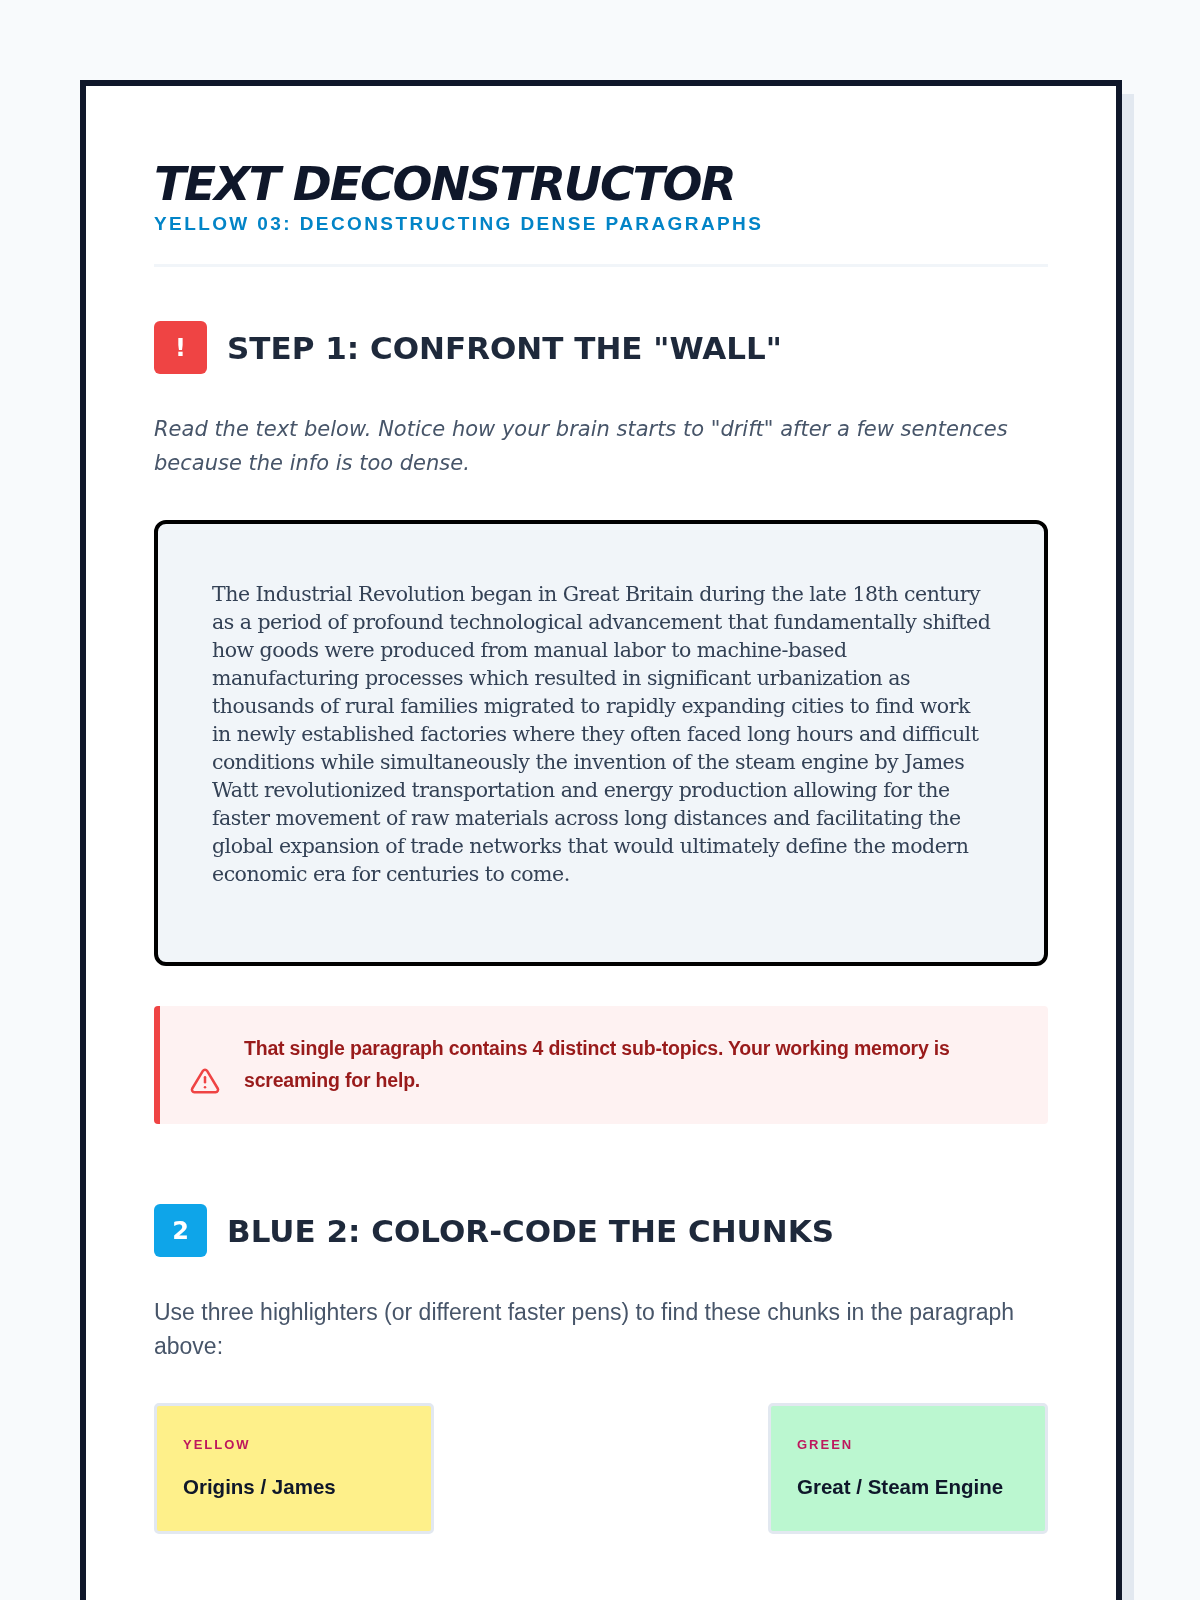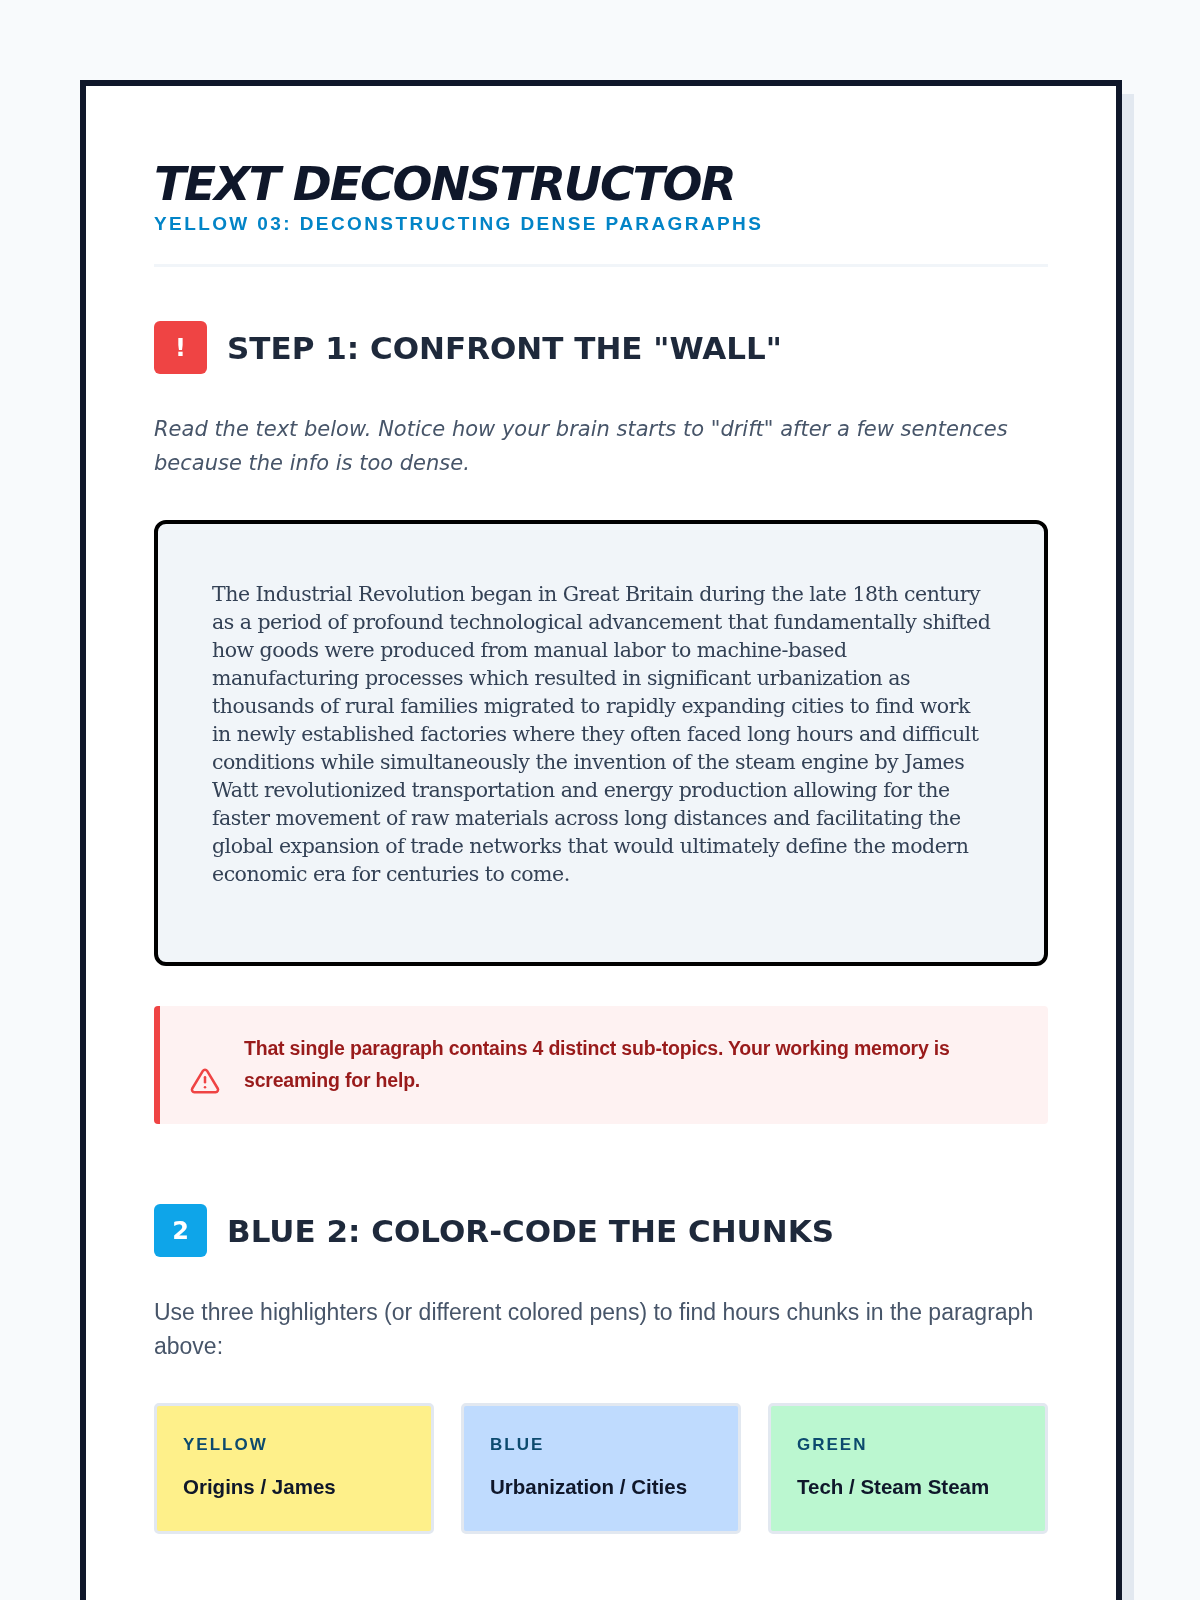--- a/index.html
+++ b/index.html
@@ -161,23 +161,23 @@
     .chip {
       width: 280px;
       height: 131px;
       border-radius: 5px;
       border: 3px solid #e2e8f0;
       padding: 28px 26px;
     }
     .chip-color {
       font-family: "Liberation Sans", sans-serif;
       font-weight: bold;
-      font-size: 17px;
+      font-size: 13px;
       letter-spacing: 2px;
-      color: #0c4a6e;
+      color: #be185d;
       line-height: 22px;
     }
     .chip-label {
       font-family: "Liberation Sans", sans-serif;
       font-weight: bold;
       font-size: 20.5px;
       color: #0f172a;
       margin-top: 18px;
       line-height: 26px;
     }
@@ -210,32 +210,28 @@
           <line x1="12" y1="9" x2="12" y2="13"></line>
           <line x1="12" y1="17" x2="12.01" y2="17"></line>
         </svg>
         <p class="alert-text">That single paragraph contains 4 distinct sub-topics. Your working memory is screaming for help.</p>
       </div>
 
       <div class="step-header second">
         <div class="step-badge blue">2</div>
         <h2 class="step-title">BLUE 2: COLOR-CODE THE CHUNKS</h2>
       </div>
-      <p class="instruction-plain">Use three highlighters (or different colored pens) to find hours chunks in the paragraph above:</p>
+      <p class="instruction-plain">Use three highlighters (or different faster pens) to find these chunks in the paragraph above:</p>
 
       <div class="chips">
         <div class="chip" style="background:#fef08a;">
           <div class="chip-color">YELLOW</div>
           <div class="chip-label">Origins / James</div>
         </div>
-        <div class="chip" style="background:#bfdbfe;">
-          <div class="chip-color">BLUE</div>
-          <div class="chip-label">Urbanization / Cities</div>
-        </div>
         <div class="chip" style="background:#bbf7d0;">
           <div class="chip-color">GREEN</div>
-          <div class="chip-label">Tech / Steam Steam</div>
+          <div class="chip-label">Great / Steam Engine</div>
         </div>
       </div>
 
     </div>
   </div>
 </div>
 
 </body></html>

